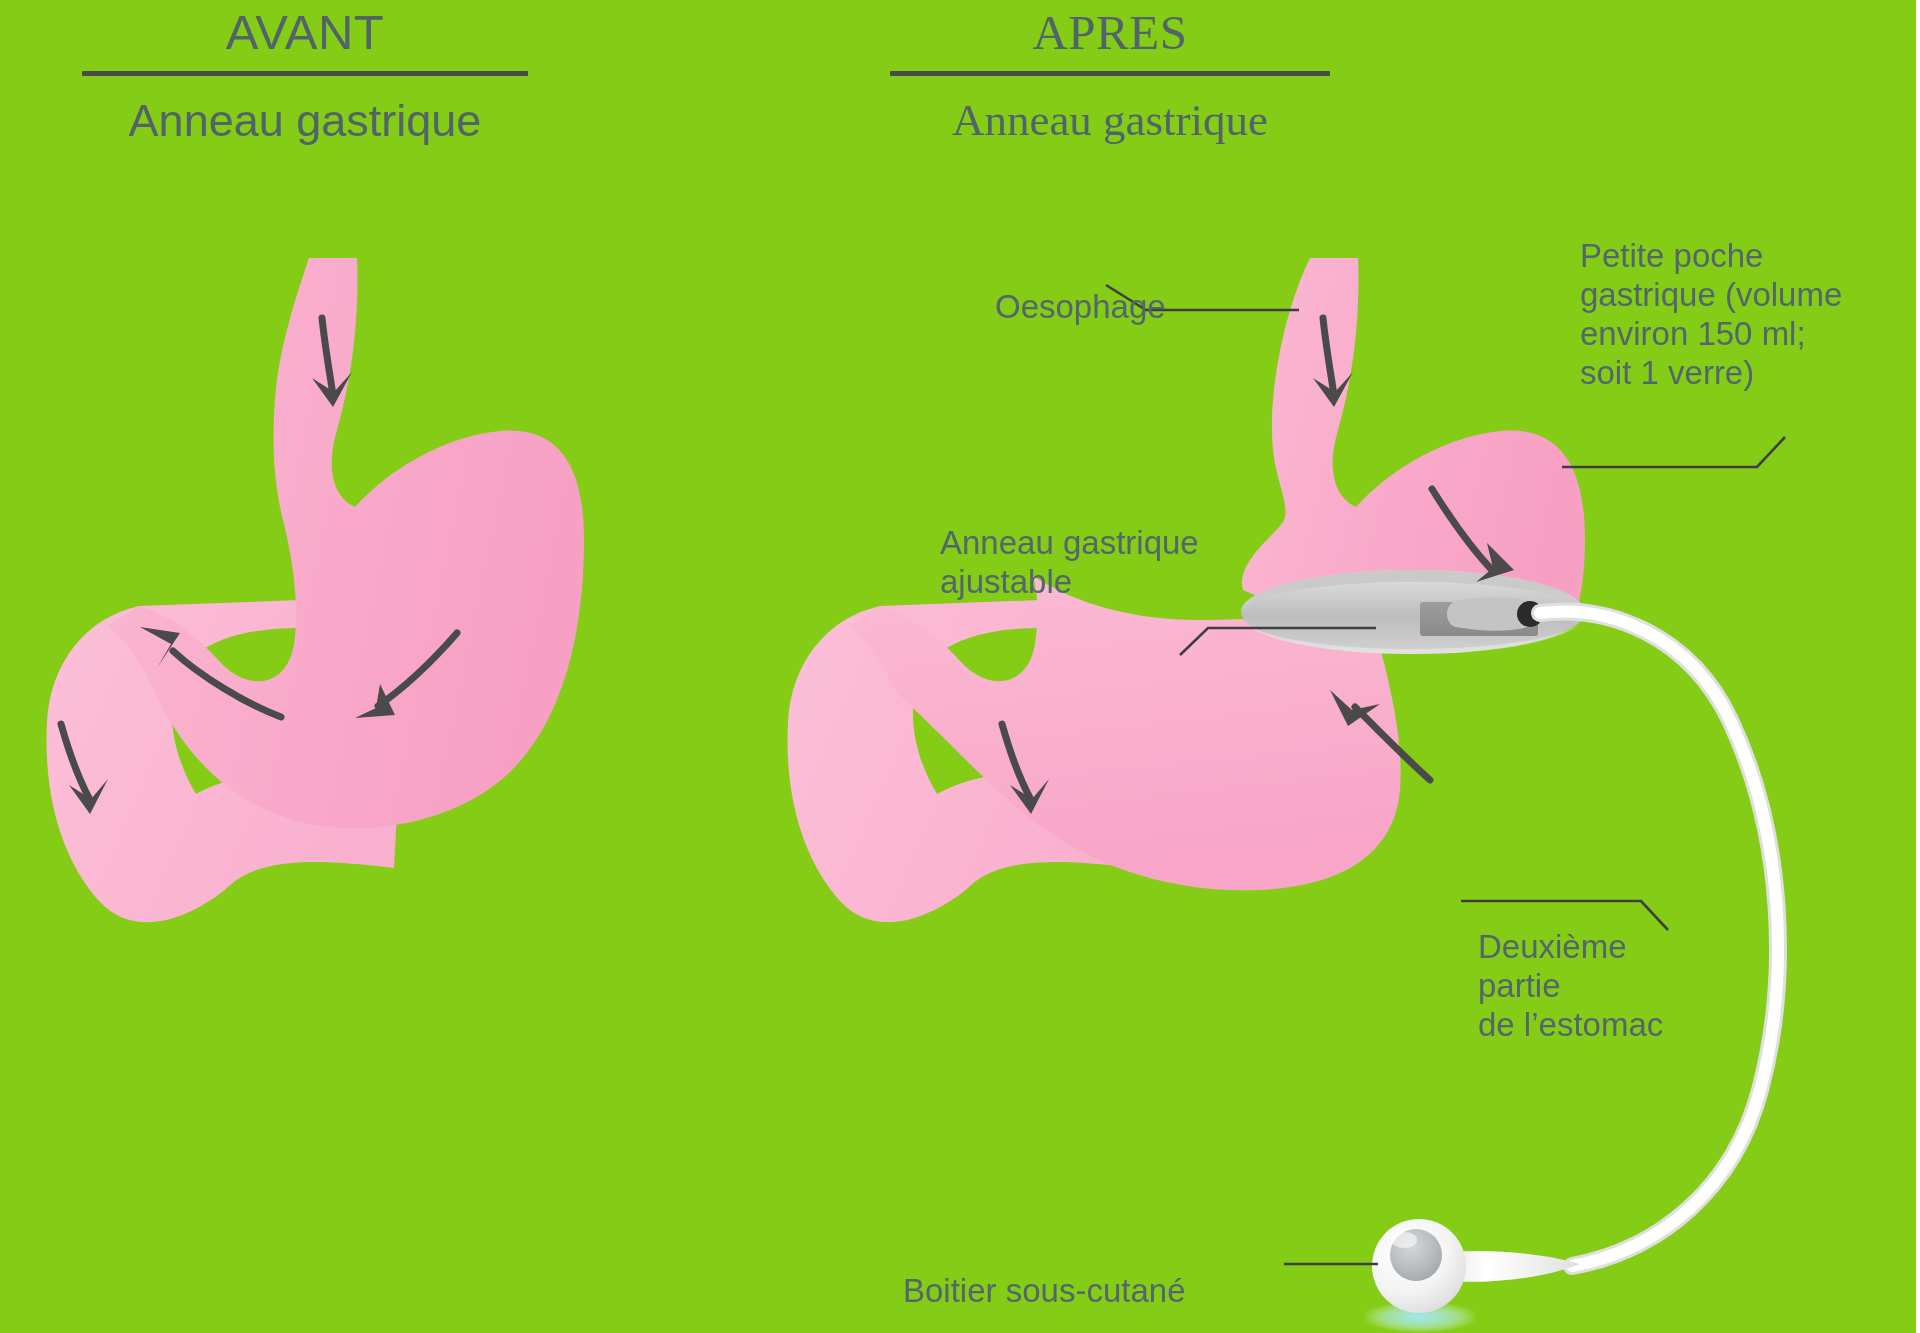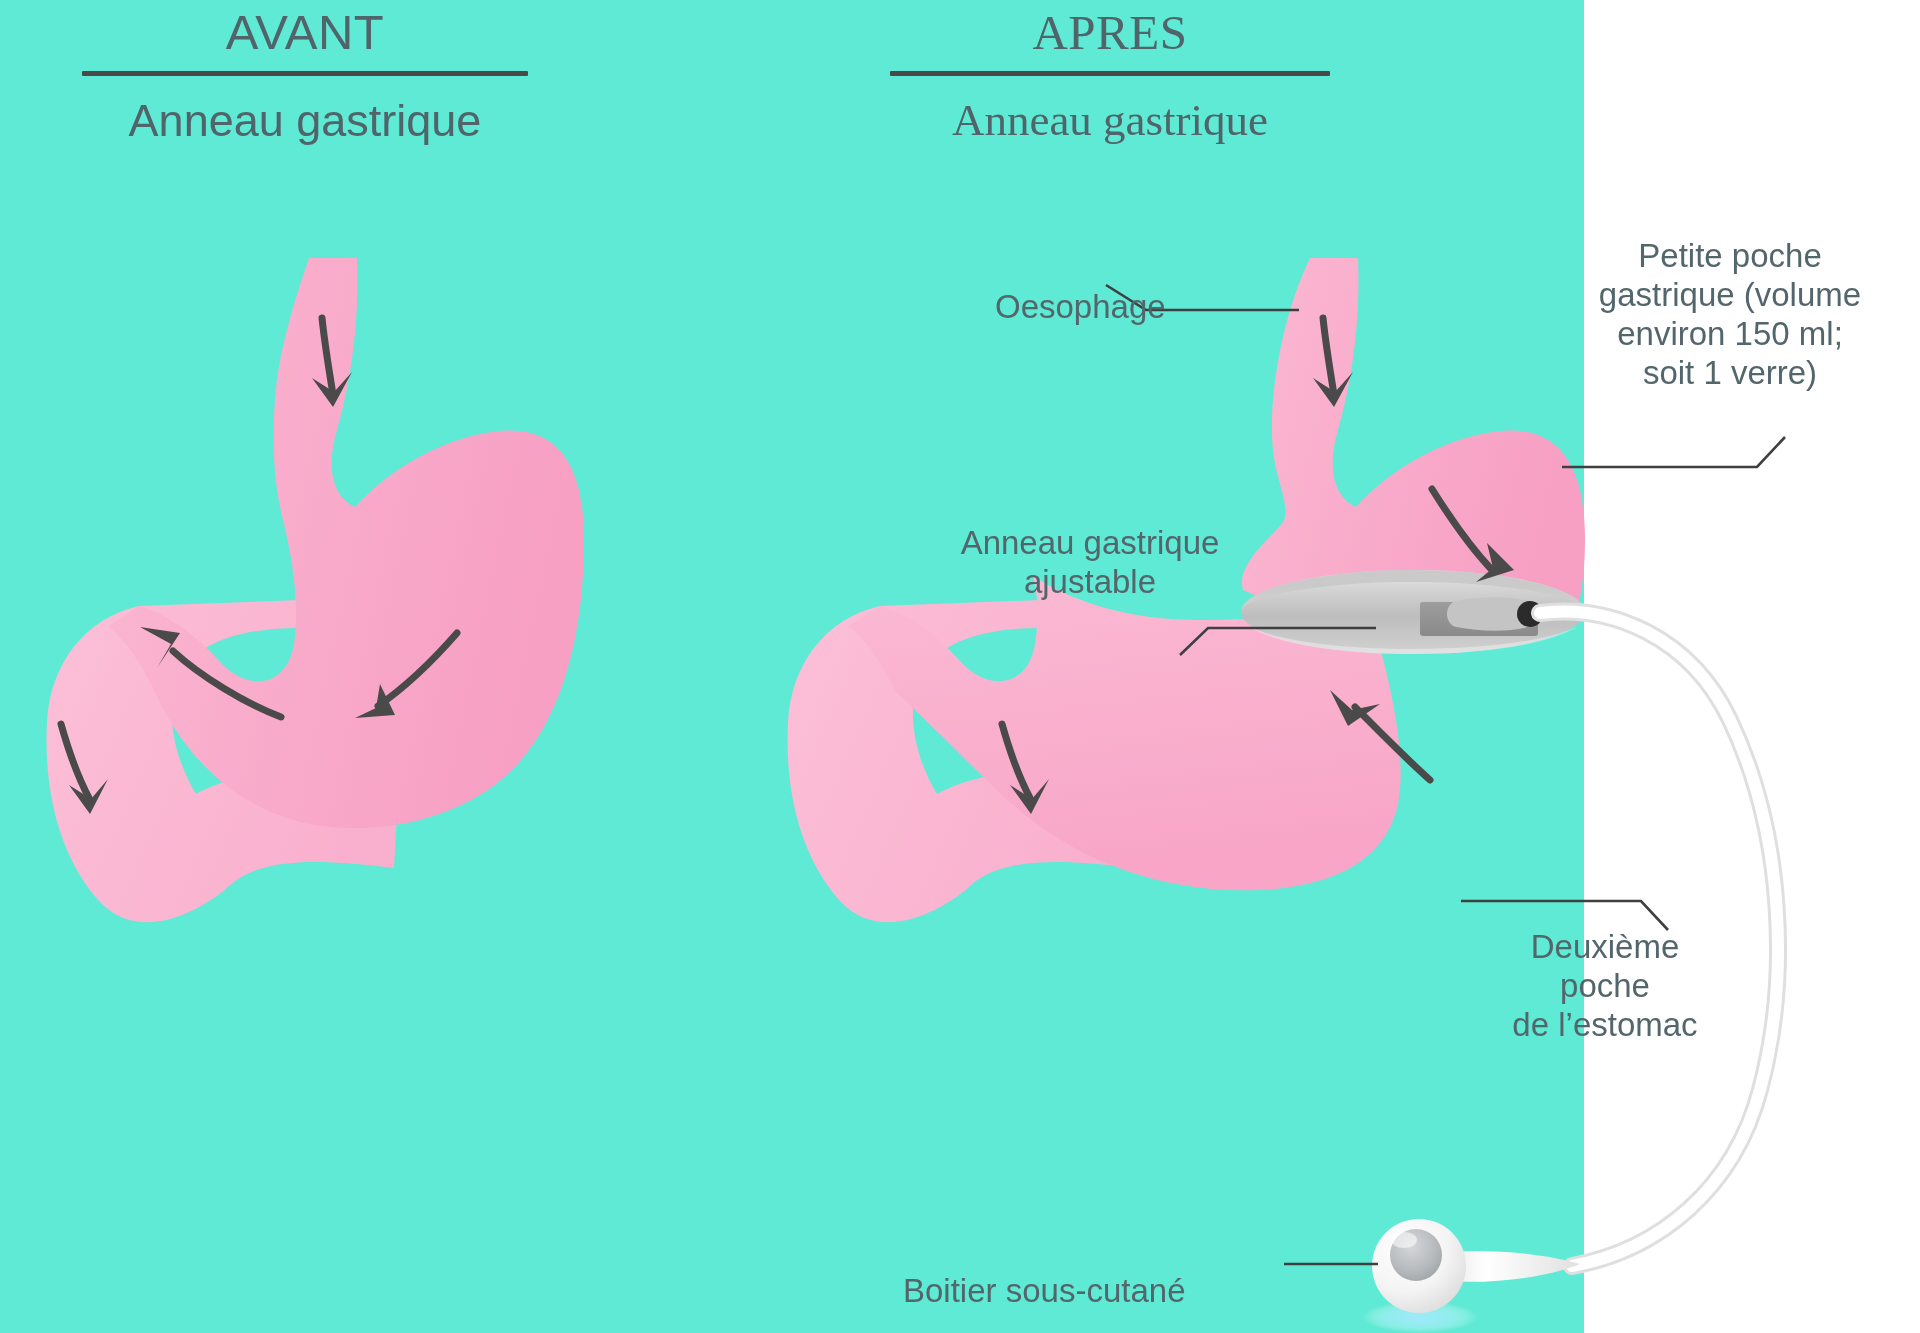--- a/index.html
+++ b/index.html
@@ -1,42 +1,42 @@
 <!DOCTYPE html>
 <html><head>
 <meta charset="utf-8">
 <style>
   html,body{margin:0;padding:0;background:#ffffff;}
   body{
     width:1920px;height:1333px;overflow:hidden;
     font-family:"Liberation Sans","DejaVu Sans",sans-serif;
     color:#4f6268;
   }
-  #stage{position:relative;width:1584px;height:1333px;background:#5eead4;}
+  #stage{position:relative;width:1916px;height:1333px;background:#84cc16;}
 
   
   .panel-head{position:absolute;text-align:center;}
   .panel-head .kicker{
     font-size:49px;font-weight:400;letter-spacing:.5px;color:#50646a;
     line-height:1;white-space:nowrap;
   }
   .panel-head .rule{
     height:5px;background:#4a4a4a;margin:14px auto 0 auto;border-radius:1px;
   }
   .panel-head .sub{
     font-size:45px;font-weight:300;color:#50646a;margin-top:22px;
     line-height:1;white-space:nowrap;
   }
 
   
   .lbl{
     position:absolute;font-size:33px;font-weight:300;line-height:1.18;
     color:#53666c;white-space:pre-line;
   }
-  .lbl.c{text-align:center;}
+  .lbl.c{text-align:left;}
   .lbl.l{text-align:left;}
 
   svg{display:block;position:absolute;top:0;left:0;overflow:visible;}
   .lead{fill:none;stroke:#3f3f3f;stroke-width:2.6;}
 </style>
 </head>
 <body>
 
 <div id="stage">
 
@@ -243,18 +243,18 @@
 
   <div class="lbl c" style="left:1580px;top:237px;width:300px;">Petite poche
 gastrique (volume
 environ 150 ml;
 soit 1 verre)</div>
 
   <div class="lbl c" style="left:940px;top:524px;width:300px;">Anneau gastrique
 ajustable</div>
 
   <div class="lbl c" style="left:1478px;top:928px;width:254px;">Deuxième
-poche
+partie
 de l’estomac</div>
 
   <div class="lbl l" style="left:903px;top:1272px;">Boitier sous-cutané</div>
 
 </div>
 
 </body></html>

